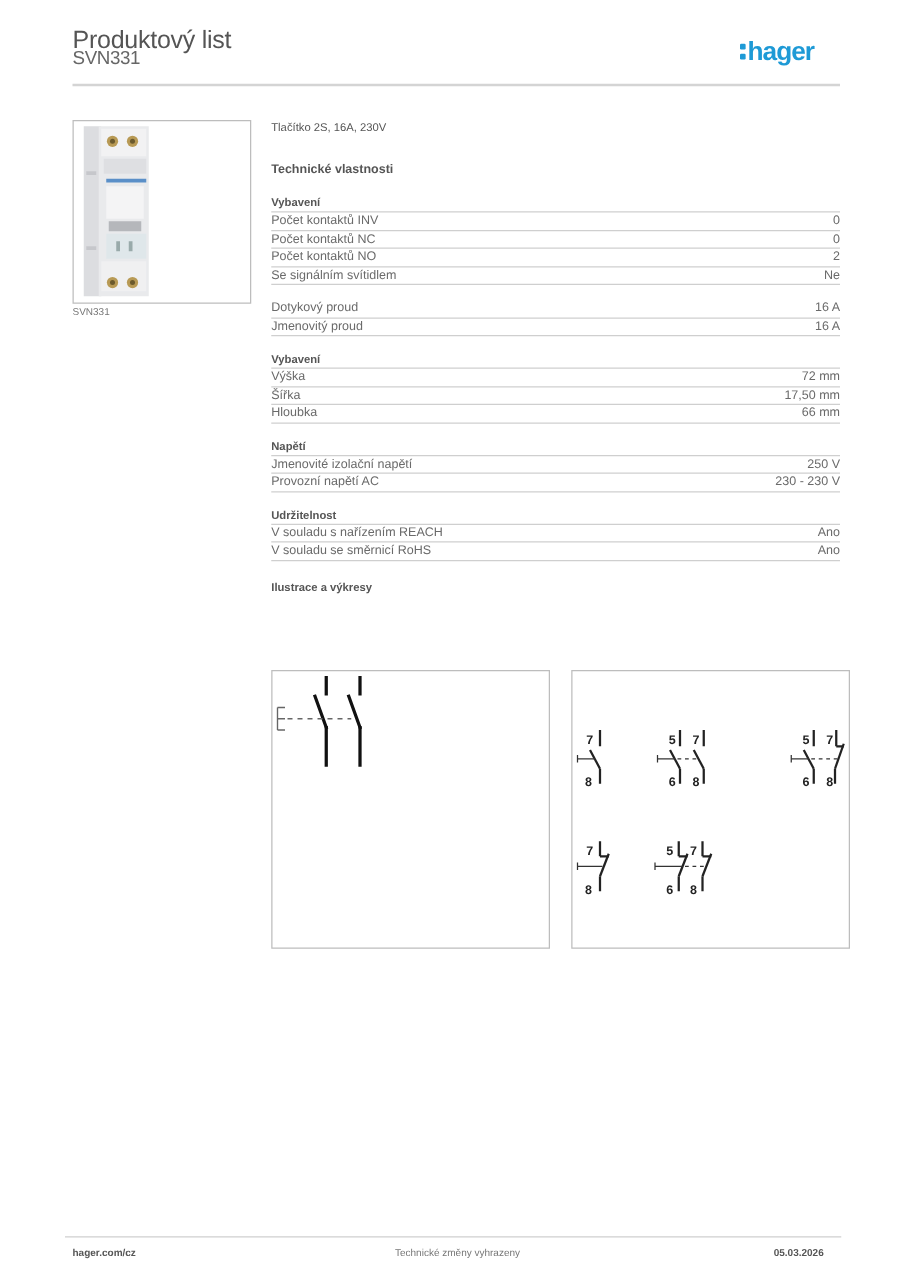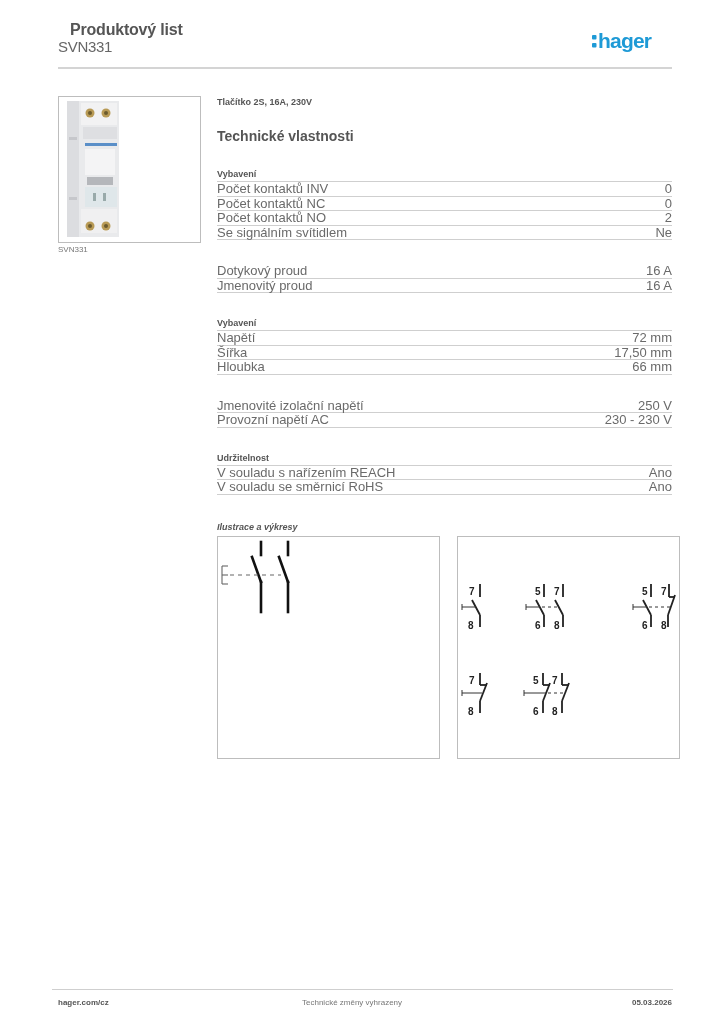--- a/index.html
+++ b/index.html
@@ -1,44 +1,44 @@
 <!DOCTYPE html>
 <html><head>
 <meta charset="utf-8">
 <style>
   * { box-sizing: border-box; margin: 0; padding: 0; }
   html, body { width: 724px; height: 1024px; background: #ffffff; overflow: hidden; }
   body { position: relative; font-family: "Liberation Sans", sans-serif; color: #4a4a4a; }
 
-  .header-title { position: absolute; left: 70px; top: 21px; font-size: 16px; font-weight: bold; color: #555; letter-spacing: -0.2px; }
+  .header-title { position: absolute; left: 58px; top: 21px; font-size: 20px; font-weight: normal; color: #555; letter-spacing: -0.2px; }
   .header-sub { position: absolute; left: 58px; top: 38px; font-size: 15px; color: #666; letter-spacing: -0.3px; }
   .logo { position: absolute; left: 590px; top: 26px; width: 86px; height: 30px; }
   .header-rule { position: absolute; left: 58px; top: 67px; width: 614px; height: 2px; background: #d4d4d4; }
 
   .product-image { position: absolute; left: 58px; top: 96px; width: 143px; height: 147px; border: 1px solid #bdbdbd; background: #fff; }
   .product-caption { position: absolute; left: 58px; top: 245px; font-size: 8px; color: #777; }
 
   .main { position: absolute; left: 217px; top: 96px; width: 455px; }
-  .product-desc { font-size: 9px; font-weight: bold; color: #555; height: 14px; line-height: 12px; }
-  .section-title { font-size: 14px; font-weight: bold; color: #555; margin-top: 20px; height: 14px; line-height: 12px; }
-  .group { margin-top: 24px; }
+  .product-desc { font-size: 9px; font-weight: normal; color: #555; height: 14px; line-height: 12px; }
+  .section-title { font-size: 10px; font-weight: bold; color: #555; margin-top: 20px; height: 14px; line-height: 12px; }
+  .group { margin-top: 12px; }
   .group-title { font-size: 9px; font-weight: bold; color: #555; height: 14px; line-height: 12px; border-bottom: 1px solid #cfcfcf; }
-  .row { display: flex; justify-content: space-between; font-size: 13px; color: #6a6a6a; height: 14.5px; line-height: 13px; border-bottom: 1px solid #cfcfcf; gap: 40px; }
+  .row { display: flex; justify-content: space-between; font-size: 10px; color: #6a6a6a; height: 14.5px; line-height: 13px; border-bottom: 1px solid #cfcfcf; gap: 40px; }
   .row .val { text-align: right; }
-  .ill-title { font-size: 9px; font-weight: bold; color: #555; margin-top: 27px; font-style: italic; }
+  .ill-title { font-size: 9px; font-weight: bold; color: #555; margin-top: 16px; }
 
   .drawing-box { position: absolute; top: 536px; width: 223px; height: 223px; border: 1px solid #bdbdbd; background: #fff; }
   .drawing-left { left: 217px; }
   .drawing-right { left: 457px; }
   .drawing-box svg { position: absolute; left: 0; top: 0; }
 
   .footer-rule { position: absolute; left: 52px; top: 989px; width: 621px; height: 1px; background: #cfcfcf; }
   .footer-left { position: absolute; left: 58px; top: 998px; font-size: 8px; font-weight: bold; color: #555; }
-  .footer-center { position: absolute; left: 302px; top: 998px; font-size: 8px; color: #777; }
-  .footer-right { position: absolute; right: 52px; top: 998px; font-size: 8px; font-weight: bold; color: #555; }
+  .footer-center { position: absolute; left: 316px; top: 998px; font-size: 8px; color: #777; }
+  .footer-right { position: absolute; right: 65px; top: 998px; font-size: 8px; font-weight: bold; color: #555; }
 </style>
 </head>
 <body>
 
 <div class="header-title">Produktový list</div>
 <div class="header-sub">SVN331</div>
 <div class="logo">
   <svg width="86" height="30" viewBox="0 0 86 30">
     <rect x="2" y="9" width="4.5" height="4.5" rx="1" fill="#1e9ad6"></rect>
     <rect x="2" y="17" width="4.5" height="4.5" rx="1" fill="#1e9ad6"></rect>
@@ -109,34 +109,35 @@
         <span class="val">16 A</span>
       </div>
   </div>
 
   <div class="group">
   </div>
 
   <div class="group">
     <div class="group-title">Vybavení</div>
     <div class="row">
-        <span>Napětí</span>
+        <span>Výška</span>
         <span class="val">72 mm</span>
       </div>
     <div class="row">
         <span>Šířka</span>
         <span class="val">17,50 mm</span>
       </div>
     <div class="row">
         <span>Hloubka</span>
         <span class="val">66 mm</span>
       </div>
   </div>
 
   <div class="group">
+    <div class="group-title">Napětí</div>
     <div class="row">
         <span>Jmenovité izolační napětí</span>
         <span class="val">250 V</span>
       </div>
     <div class="row">
         <span>Provozní napětí AC</span>
         <span class="val">230 - 230 V</span>
       </div>
   </div>
 

